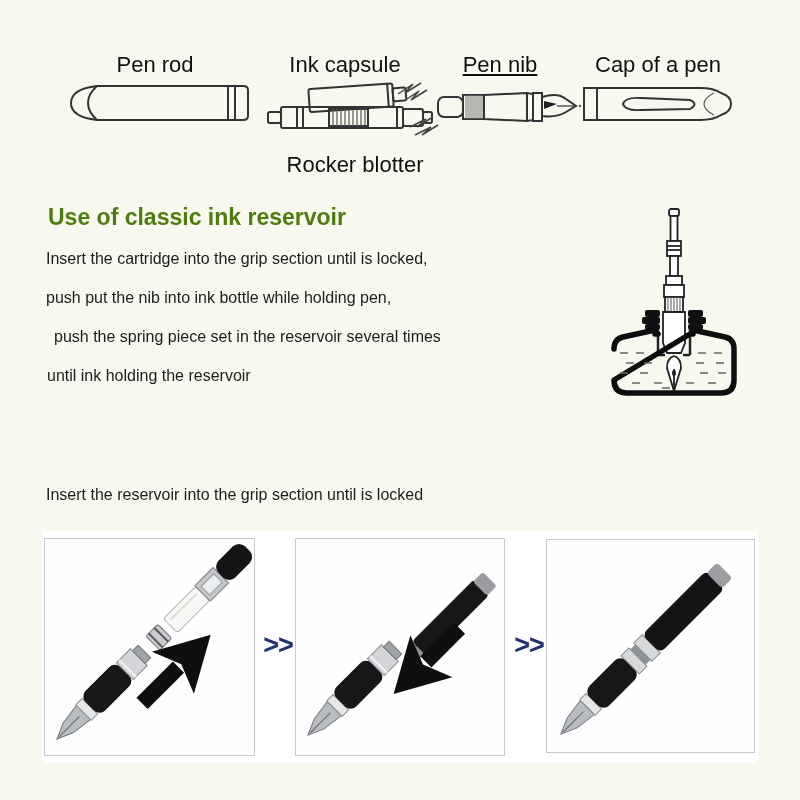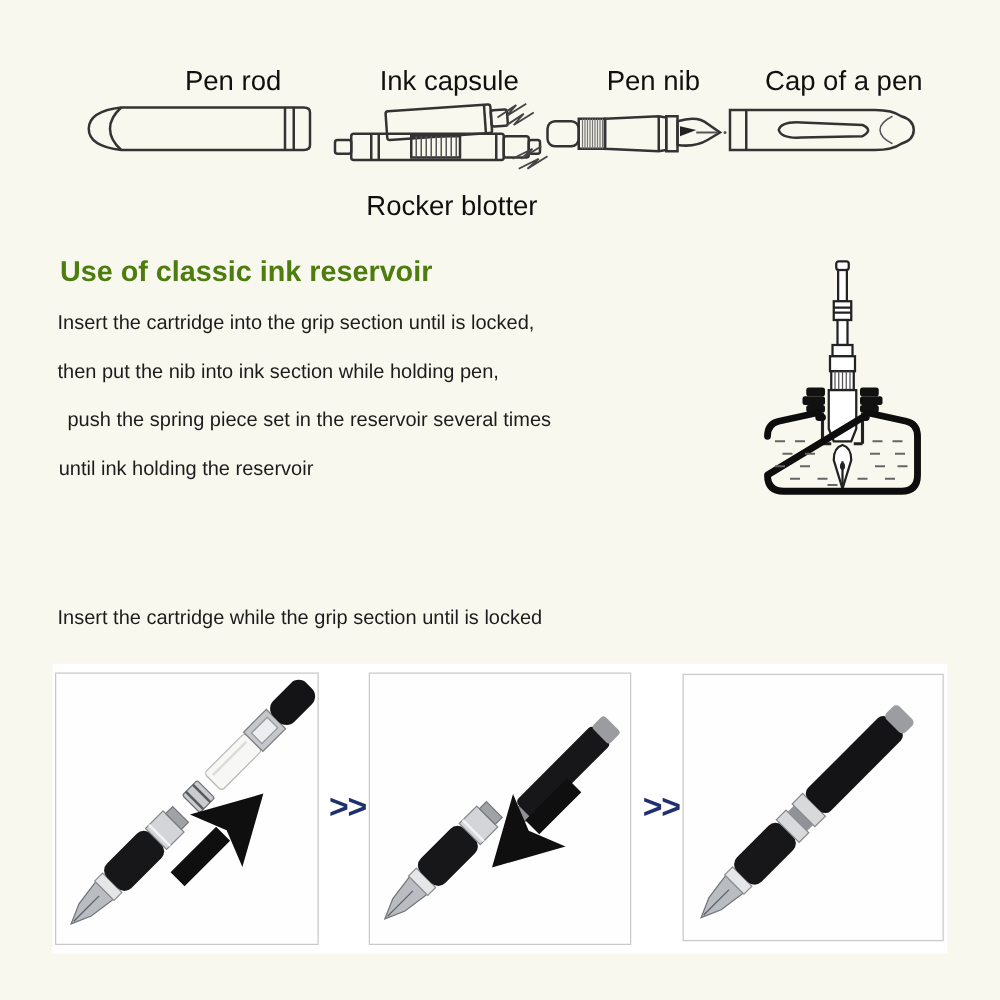--- a/index.html
+++ b/index.html
@@ -2,21 +2,21 @@
 <html><head>
 <meta charset="utf-8">
 <style>
   html,body{margin:0;padding:0;background:#f9f8ee;}
   #app{
     position:relative;width:800px;height:800px;background:#f9f8ee;
     font-family:"Liberation Sans",sans-serif;color:#1b1b1b;overflow:hidden;
   }
   .abs{position:absolute;}
   .part-label{
-    position:absolute;font-size:22px;color:#101010;text-align:right;white-space:nowrap;
+    position:absolute;font-size:22px;color:#101010;text-align:center;white-space:nowrap;
   }
   .section-heading{
     position:absolute;font-size:23px;font-weight:bold;color:#4d7c0f;white-space:nowrap;
   }
   .body-line{
     position:absolute;font-size:16px;color:#1c1c1c;white-space:nowrap;
   }
   .photo-strip{
     position:absolute;left:42px;top:531px;width:716px;height:232px;background:#ffffff;
   }
@@ -30,21 +30,21 @@
   }
   svg{overflow:hidden;}
 </style>
 </head>
 <body>
 
 <div id="app">
 
   <div class="part-label" style="left:85px;top:52px;width:140px;">Pen rod</div>
   <div class="part-label" style="left:275px;top:52px;width:140px;">Ink capsule</div>
-  <div class="part-label" style="left:440px;top:52px;width:120px;">Pen nib</div>
+  <div class="part-label" style="left:440px;top:52px;width:120px;text-decoration:underline;">Pen nib</div>
   <div class="part-label" style="left:578px;top:52px;width:160px;">Cap of a pen</div>
   <div class="part-label" style="left:280px;top:152px;width:150px;">Rocker blotter</div>
 
   <svg class="abs" style="left:0;top:0;" width="800" height="195" viewBox="0 0 800 195">
 
     <g stroke="#333" stroke-width="2" fill="none">
       <path d="M97,86 H243 Q248,86 248,90 V116 Q248,120 243,120 H97 Q71,117 71,103 Q71,89 97,86 Z"></path>
       <path d="M97,86 Q88,94 88,103 Q88,112 97,120"></path>
       <line x1="228" y1="86" x2="228" y2="120"></line>
       <line x1="235" y1="86" x2="235" y2="120"></line>
@@ -111,21 +111,21 @@
     <g stroke="#333" stroke-width="2" fill="none">
       <path d="M584,88 H700 Q714,88 721,93 Q731,96 731,104 Q731,112 721,115 Q714,120 700,120 H584 Z"></path>
       <line x1="597" y1="88" x2="597" y2="120"></line>
       <path d="M623,104 Q625,97 641,98 L690,100 Q699,104 690,109 L641,110 Q625,111 623,104 Z"></path>
       <path d="M714,93 Q704,98 704,104 Q704,110 714,115" stroke="#555" stroke-width="1.2"></path>
     </g>
   </svg>
 
   <div class="section-heading" style="left:48px;top:204px;">Use of classic ink reservoir</div>
   <div class="body-line" style="left:46px;top:250px;">Insert the cartridge into the grip section until is locked,</div>
-  <div class="body-line" style="left:46px;top:289px;">then put the nib into ink section while holding pen,</div>
+  <div class="body-line" style="left:46px;top:289px;">push put the nib into ink bottle while holding pen,</div>
   <div class="body-line" style="left:54px;top:328px;">push the spring piece set in the reservoir several times</div>
   <div class="body-line" style="left:47px;top:367px;">until ink holding the reservoir</div>
 
   <svg class="abs" style="left:598px;top:203px;" width="155" height="200" viewBox="0 0 155 200">
     <g stroke="#222" stroke-width="1.8" fill="#fff">
       <rect x="71" y="6" width="10" height="7" rx="2"></rect>
       <rect x="72.5" y="13" width="7" height="25"></rect>
       <rect x="69" y="38" width="14" height="15"></rect>
       <line x1="69" y1="43" x2="83" y2="43"></line>
       <line x1="69" y1="47" x2="83" y2="47"></line>
@@ -176,21 +176,21 @@
           <line x1="120" y1="170" x2="128" y2="170"></line>
         <line x1="34" y1="180" x2="42" y2="180"></line>
           <line x1="56" y1="180" x2="64" y2="180"></line>
         <line x1="88" y1="180" x2="96" y2="180"></line>
           <line x1="110" y1="180" x2="118" y2="180"></line>
         <line x1="64" y1="185" x2="72" y2="185"></line>
       </g>
     </g>
   </svg>
 
-  <div class="body-line" style="left:46px;top:486px;">Insert the cartridge while the grip section until is locked</div>
+  <div class="body-line" style="left:46px;top:486px;">Insert the reservoir into the grip section until is locked</div>
 
   <div class="photo-strip"></div>
 
   <div class="photo" style="left:44px;top:538px;width:211px;height:218px;">
     <svg viewBox="0 0 211 218">
       <g transform="translate(12,202) rotate(-45)">
         <polygon points="0,0 16,-7 38,-10 38,10 16,7" fill="#b9bdc2" stroke="#70747a" stroke-width="1"></polygon>
         <line x1="3" y1="0" x2="32" y2="0" stroke="#5a5e63" stroke-width="1"></line>
         <rect x="38" y="-11" width="9" height="22" fill="#e5e6e7" stroke="#8d9094"></rect>
         <rect x="47" y="-14" width="50" height="28" rx="8" fill="#17171a"></rect>

